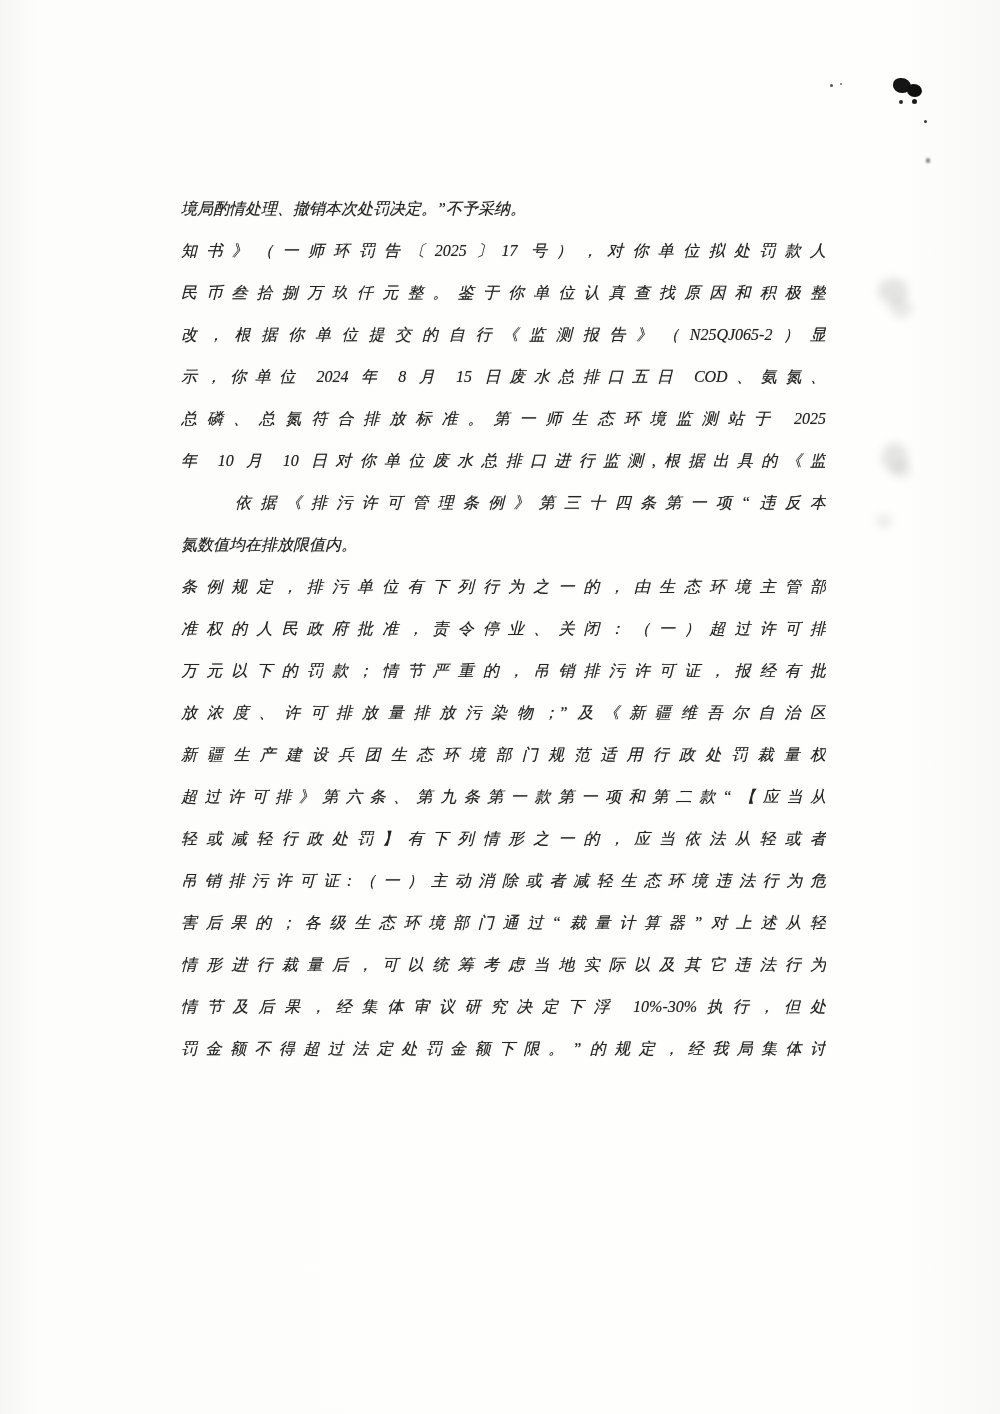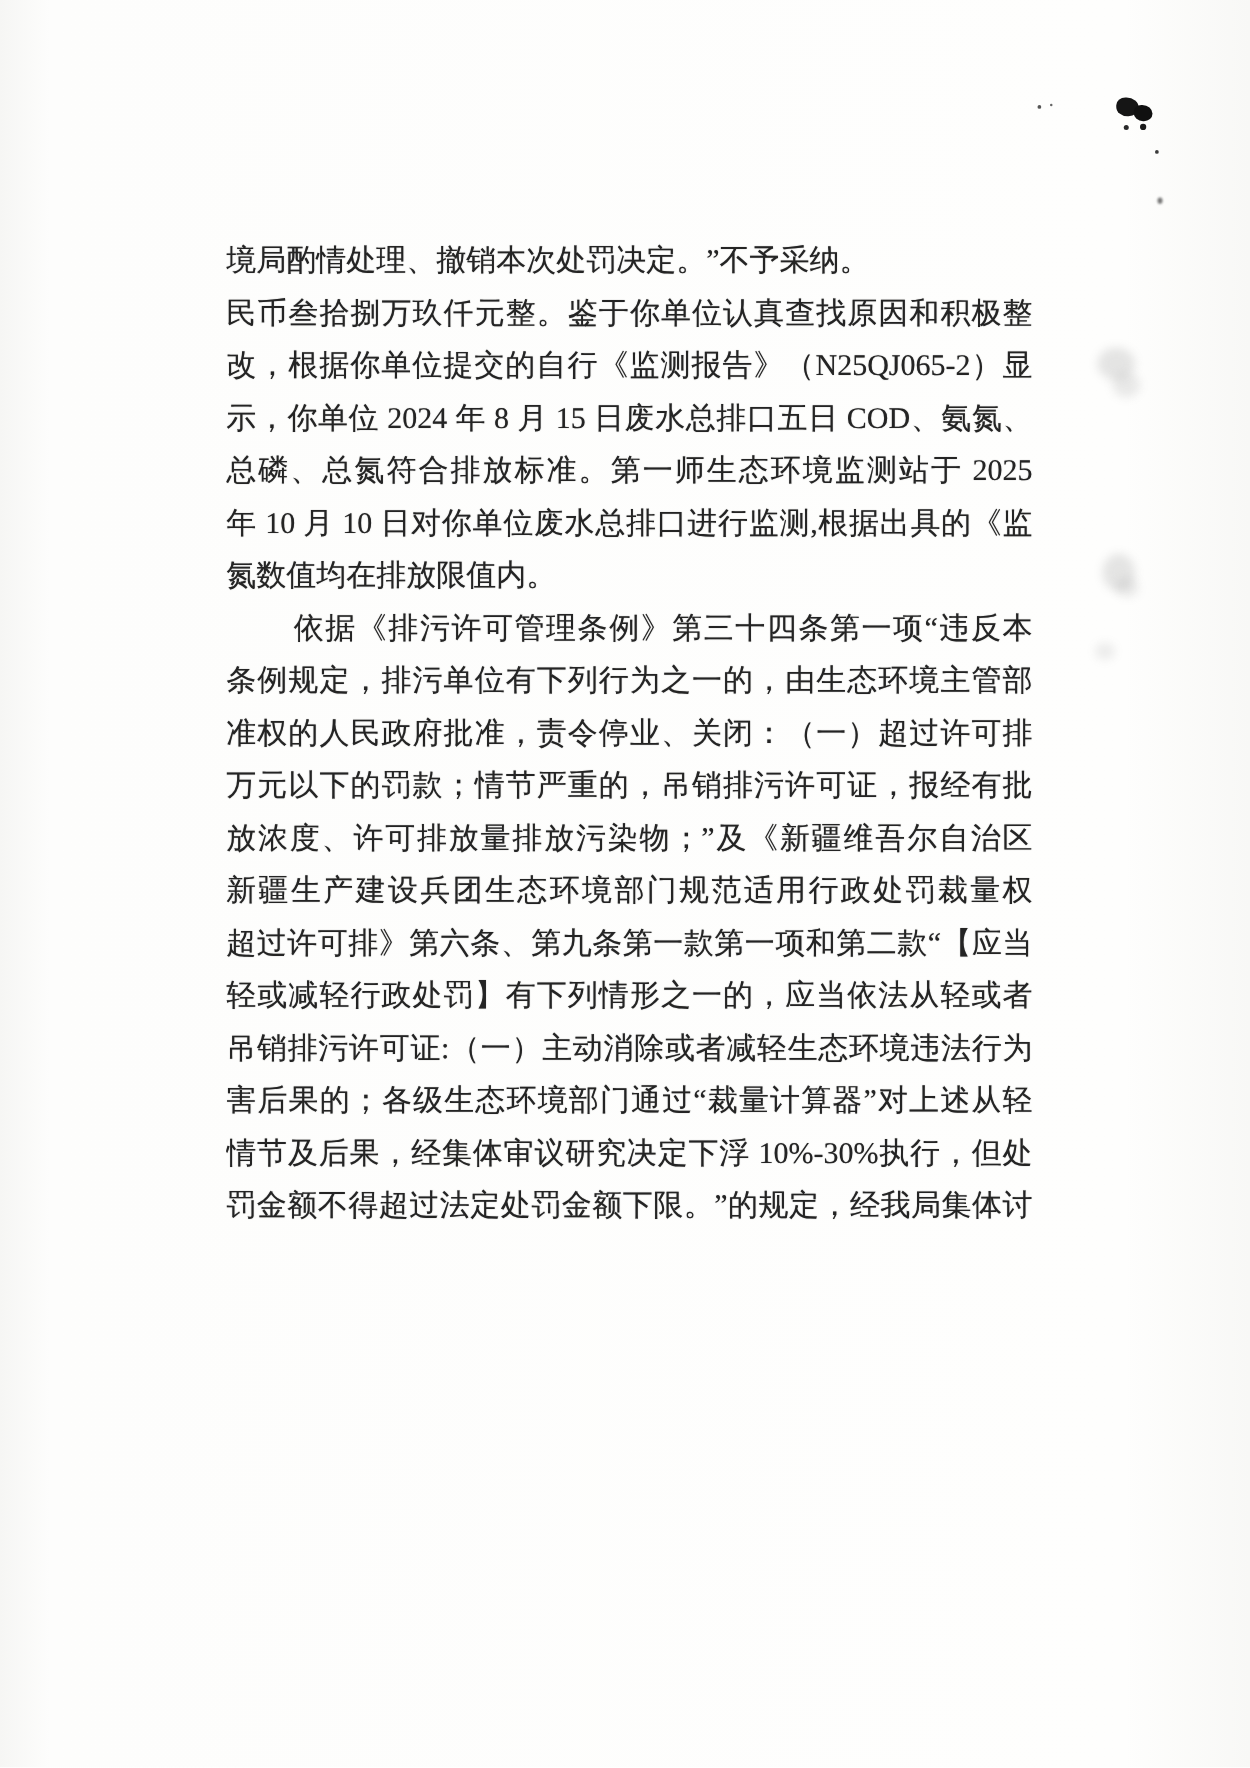--- a/index.html
+++ b/index.html
@@ -8,23 +8,24 @@
     width:1000px;height:1414px;
     background:
       linear-gradient(90deg,#f6f6f4 0%,#fdfdfc 4%,#fefefd 90%,#f8f8f6 100%),
       #fdfdfc;
     overflow:hidden;
     font-family:"Liberation Serif","DejaVu Serif",serif;
   }
   .text-block{
     position:absolute;
     left:181px;top:188px;width:645px;
-    font-size:24px;line-height:42px;
+    font-size:16px;line-height:42px;
     color:#242424;
     text-shadow:0 0 0.8px rgba(45,45,45,0.55);
+    font-style:italic;
   }
   .line{
     height:42px;
     text-align:justify;
     text-align-last:justify;
     overflow:hidden;
   }
   .line.para-end{
     text-align-last:left;
   }
@@ -52,32 +53,34 @@
   <div class="artifact dot" style="left:926px;top:158px;width:4px;height:5px;background:#777;filter:blur(1px);"></div>
 
   <div class="artifact smudge" style="left:878px;top:278px;width:30px;height:26px;opacity:.22;"></div>
   <div class="artifact smudge" style="left:890px;top:298px;width:22px;height:20px;opacity:.18;"></div>
   <div class="artifact smudge" style="left:882px;top:443px;width:26px;height:30px;opacity:.22;"></div>
   <div class="artifact smudge" style="left:893px;top:462px;width:18px;height:16px;opacity:.16;"></div>
   <div class="artifact smudge" style="left:876px;top:514px;width:16px;height:14px;opacity:.15;"></div>
 
   <div class="text-block">
     <div class="line para-end">境局酌情处理、撤销本次处罚决定。”不予采纳。</div>
+    <div class="line">知书》（一师环罚告〔2025〕17 号），对你单位拟处罚款人</div>
     <div class="line">民币叁拾捌万玖仟元整。鉴于你单位认真查找原因和积极整</div>
     <div class="line">改，根据你单位提交的自行《监测报告》（N25QJ065-2）显</div>
     <div class="line">示，你单位 2024 年 8 月 15 日废水总排口五日 COD、氨氮、</div>
     <div class="line">总磷、总氮符合排放标准。第一师生态环境监测站于 2025</div>
     <div class="line">年 10 月 10 日对你单位废水总排口进行监测,根据出具的《监</div>
+    <div class="line indent">依据《排污许可管理条例》第三十四条第一项“违反本</div>
     <div class="line para-end">氮数值均在排放限值内。</div>
-    <div class="line indent">依据《排污许可管理条例》第三十四条第一项“违反本</div>
     <div class="line">条例规定，排污单位有下列行为之一的，由生态环境主管部</div>
     <div class="line">准权的人民政府批准，责令停业、关闭：（一）超过许可排</div>
     <div class="line">万元以下的罚款；情节严重的，吊销排污许可证，报经有批</div>
     <div class="line">放浓度、许可排放量排放污染物；”及《新疆维吾尔自治区</div>
     <div class="line">新疆生产建设兵团生态环境部门规范适用行政处罚裁量权</div>
     <div class="line">超过许可排》第六条、第九条第一款第一项和第二款“【应当从</div>
     <div class="line">轻或减轻行政处罚】有下列情形之一的，应当依法从轻或者</div>
     <div class="line">吊销排污许可证:（一）主动消除或者减轻生态环境违法行为危</div>
     <div class="line">害后果的；各级生态环境部门通过“裁量计算器”对上述从轻</div>
+    <div class="line">情形进行裁量后，可以统筹考虑当地实际以及其它违法行为</div>
     <div class="line">情节及后果，经集体审议研究决定下浮 10%-30%执行，但处</div>
     <div class="line">罚金额不得超过法定处罚金额下限。”的规定，经我局集体讨</div>
   </div>
 </div>
 
 </body></html>

